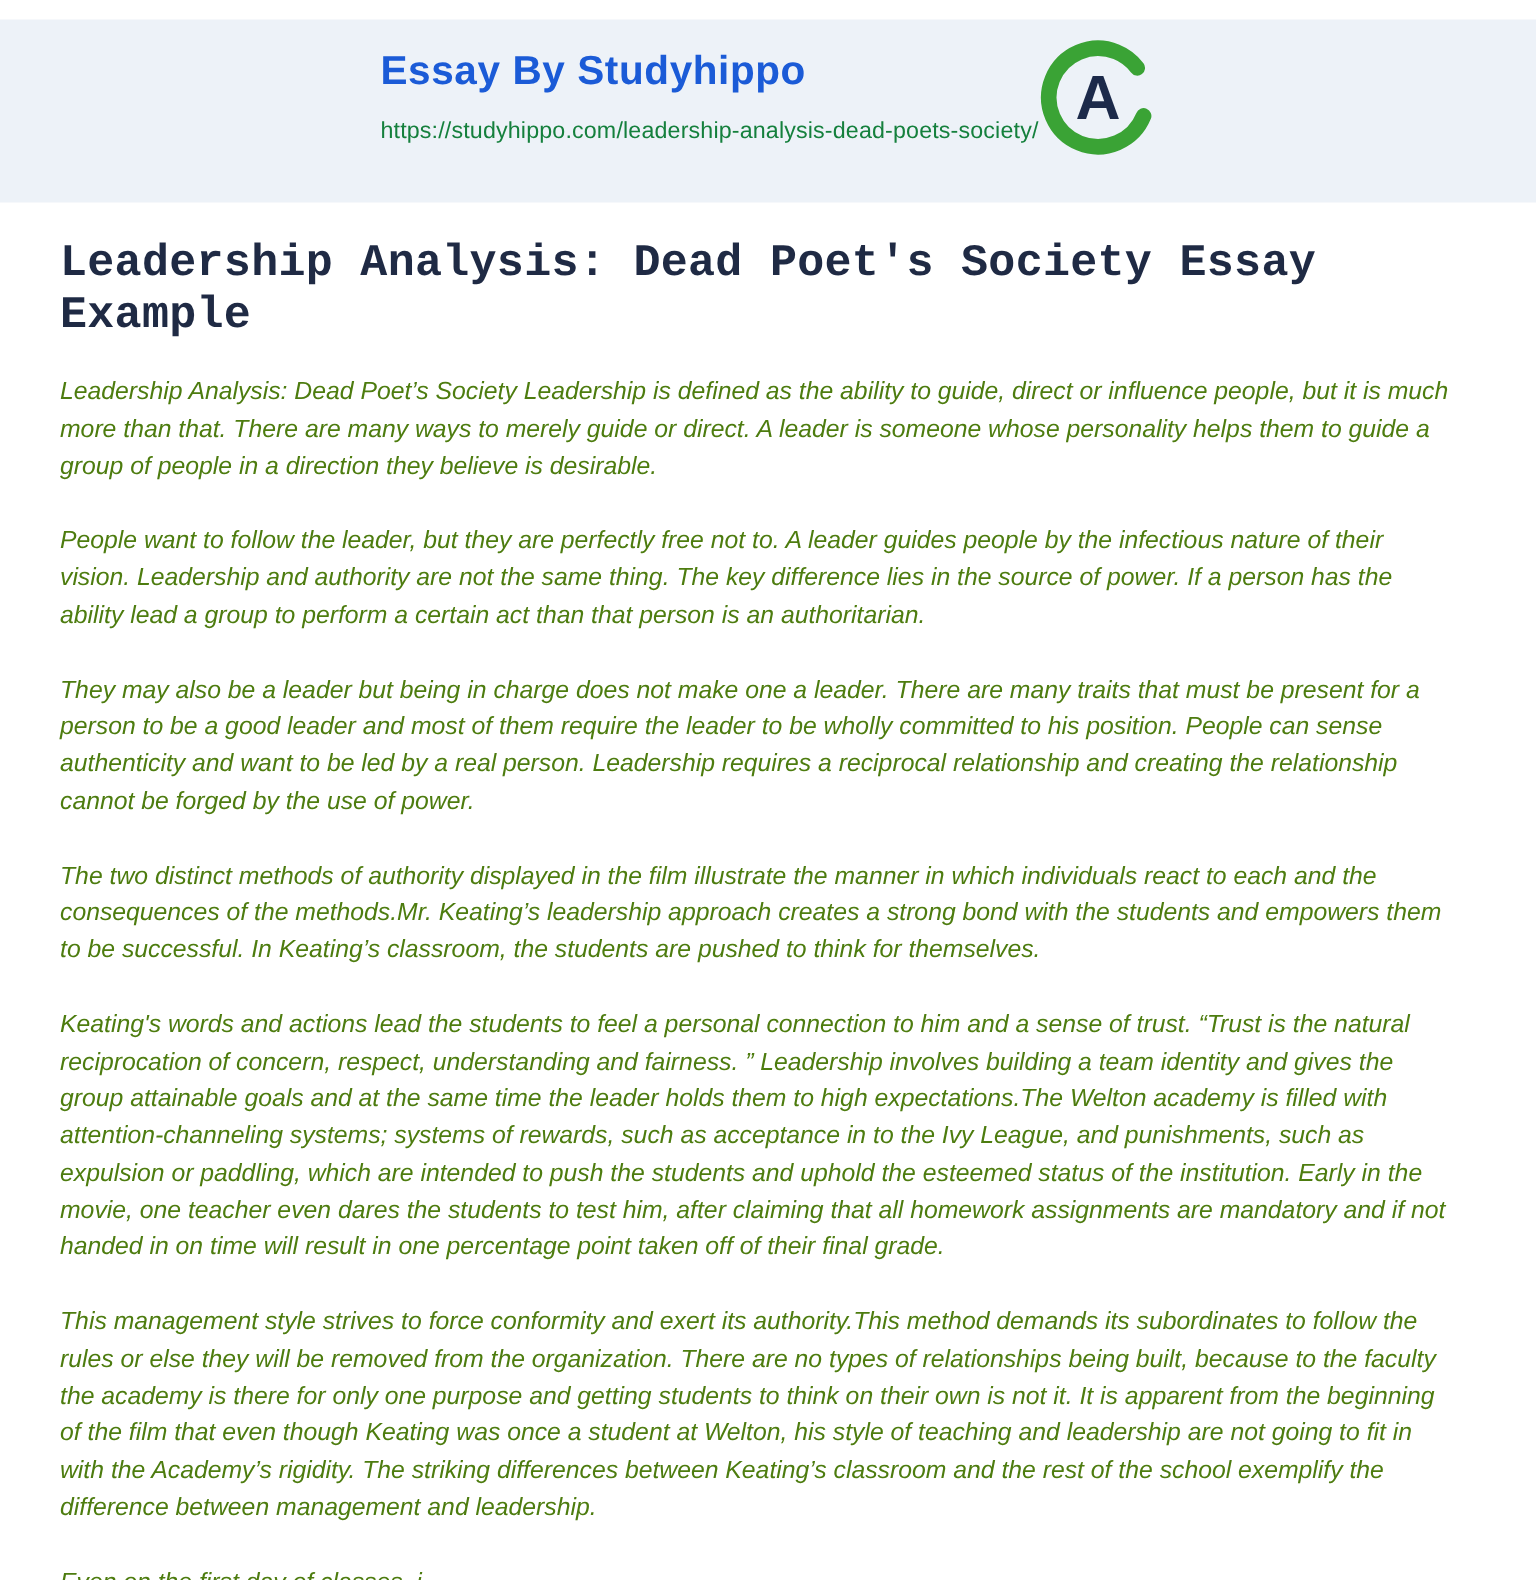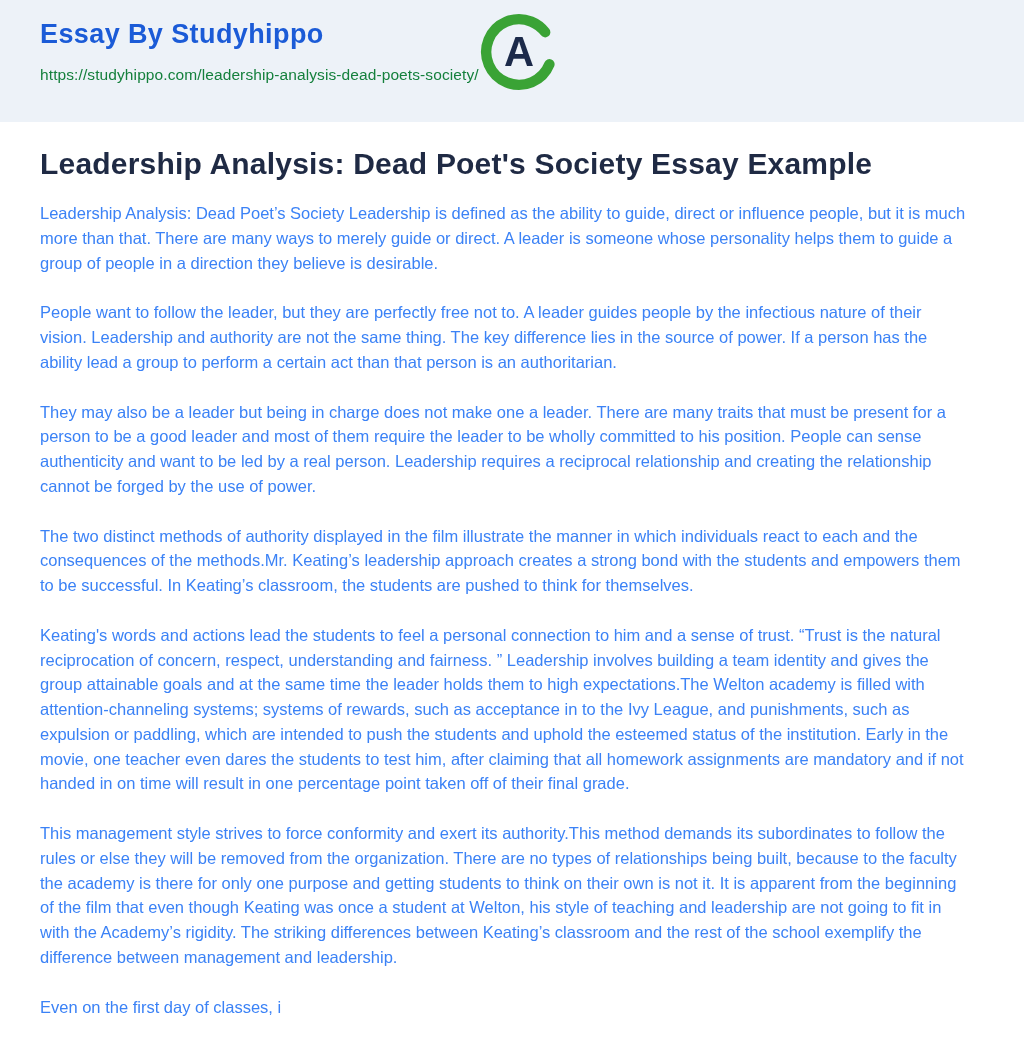--- a/index.html
+++ b/index.html
@@ -9,26 +9,26 @@
     background: #ffffff;
     font-family: "Liberation Sans", sans-serif;
   }
   .page {
     width: 1024px;
     min-height: 1053px;
     background: #ffffff;
     overflow: hidden;
   }
   .header {
-    margin-top: 0;
+    margin-top: 13px;
     background: #edf2f8;
     padding: 7px 38px 26px 40px;
     display: flex;
     align-items: center;
-    justify-content: flex-start;
+    justify-content: center;
     min-height: 122px;
   }
   .header-text {
     display: flex;
     flex-direction: column;
   }
   .site-title {
     margin: 0 0 16px 0;
     font-size: 27px;
     font-weight: 700;
@@ -50,26 +50,28 @@
   .content {
     padding: 24px 40px 10px 40px;
   }
   .essay-title {
     margin: 0 0 20px 0;
     font-size: 30px;
     line-height: 1.17;
     font-weight: 700;
     color: #1f2a44;
     letter-spacing: 0.2px;
+    font-family: Liberation Mono, monospace;
   }
   .essay-paragraph {
     margin: 0 16px 25px 0;
     font-size: 16.5px;
     line-height: 1.5;
-    color: #3b82f6;
+    color: #4d7c0f;
+    font-style: italic;
   }
 </style>
 </head>
 <body>
 
 <div class="page">
 
   <header class="header">
     <div class="header-text">
       <h2 class="site-title">Essay By Studyhippo</h2>

